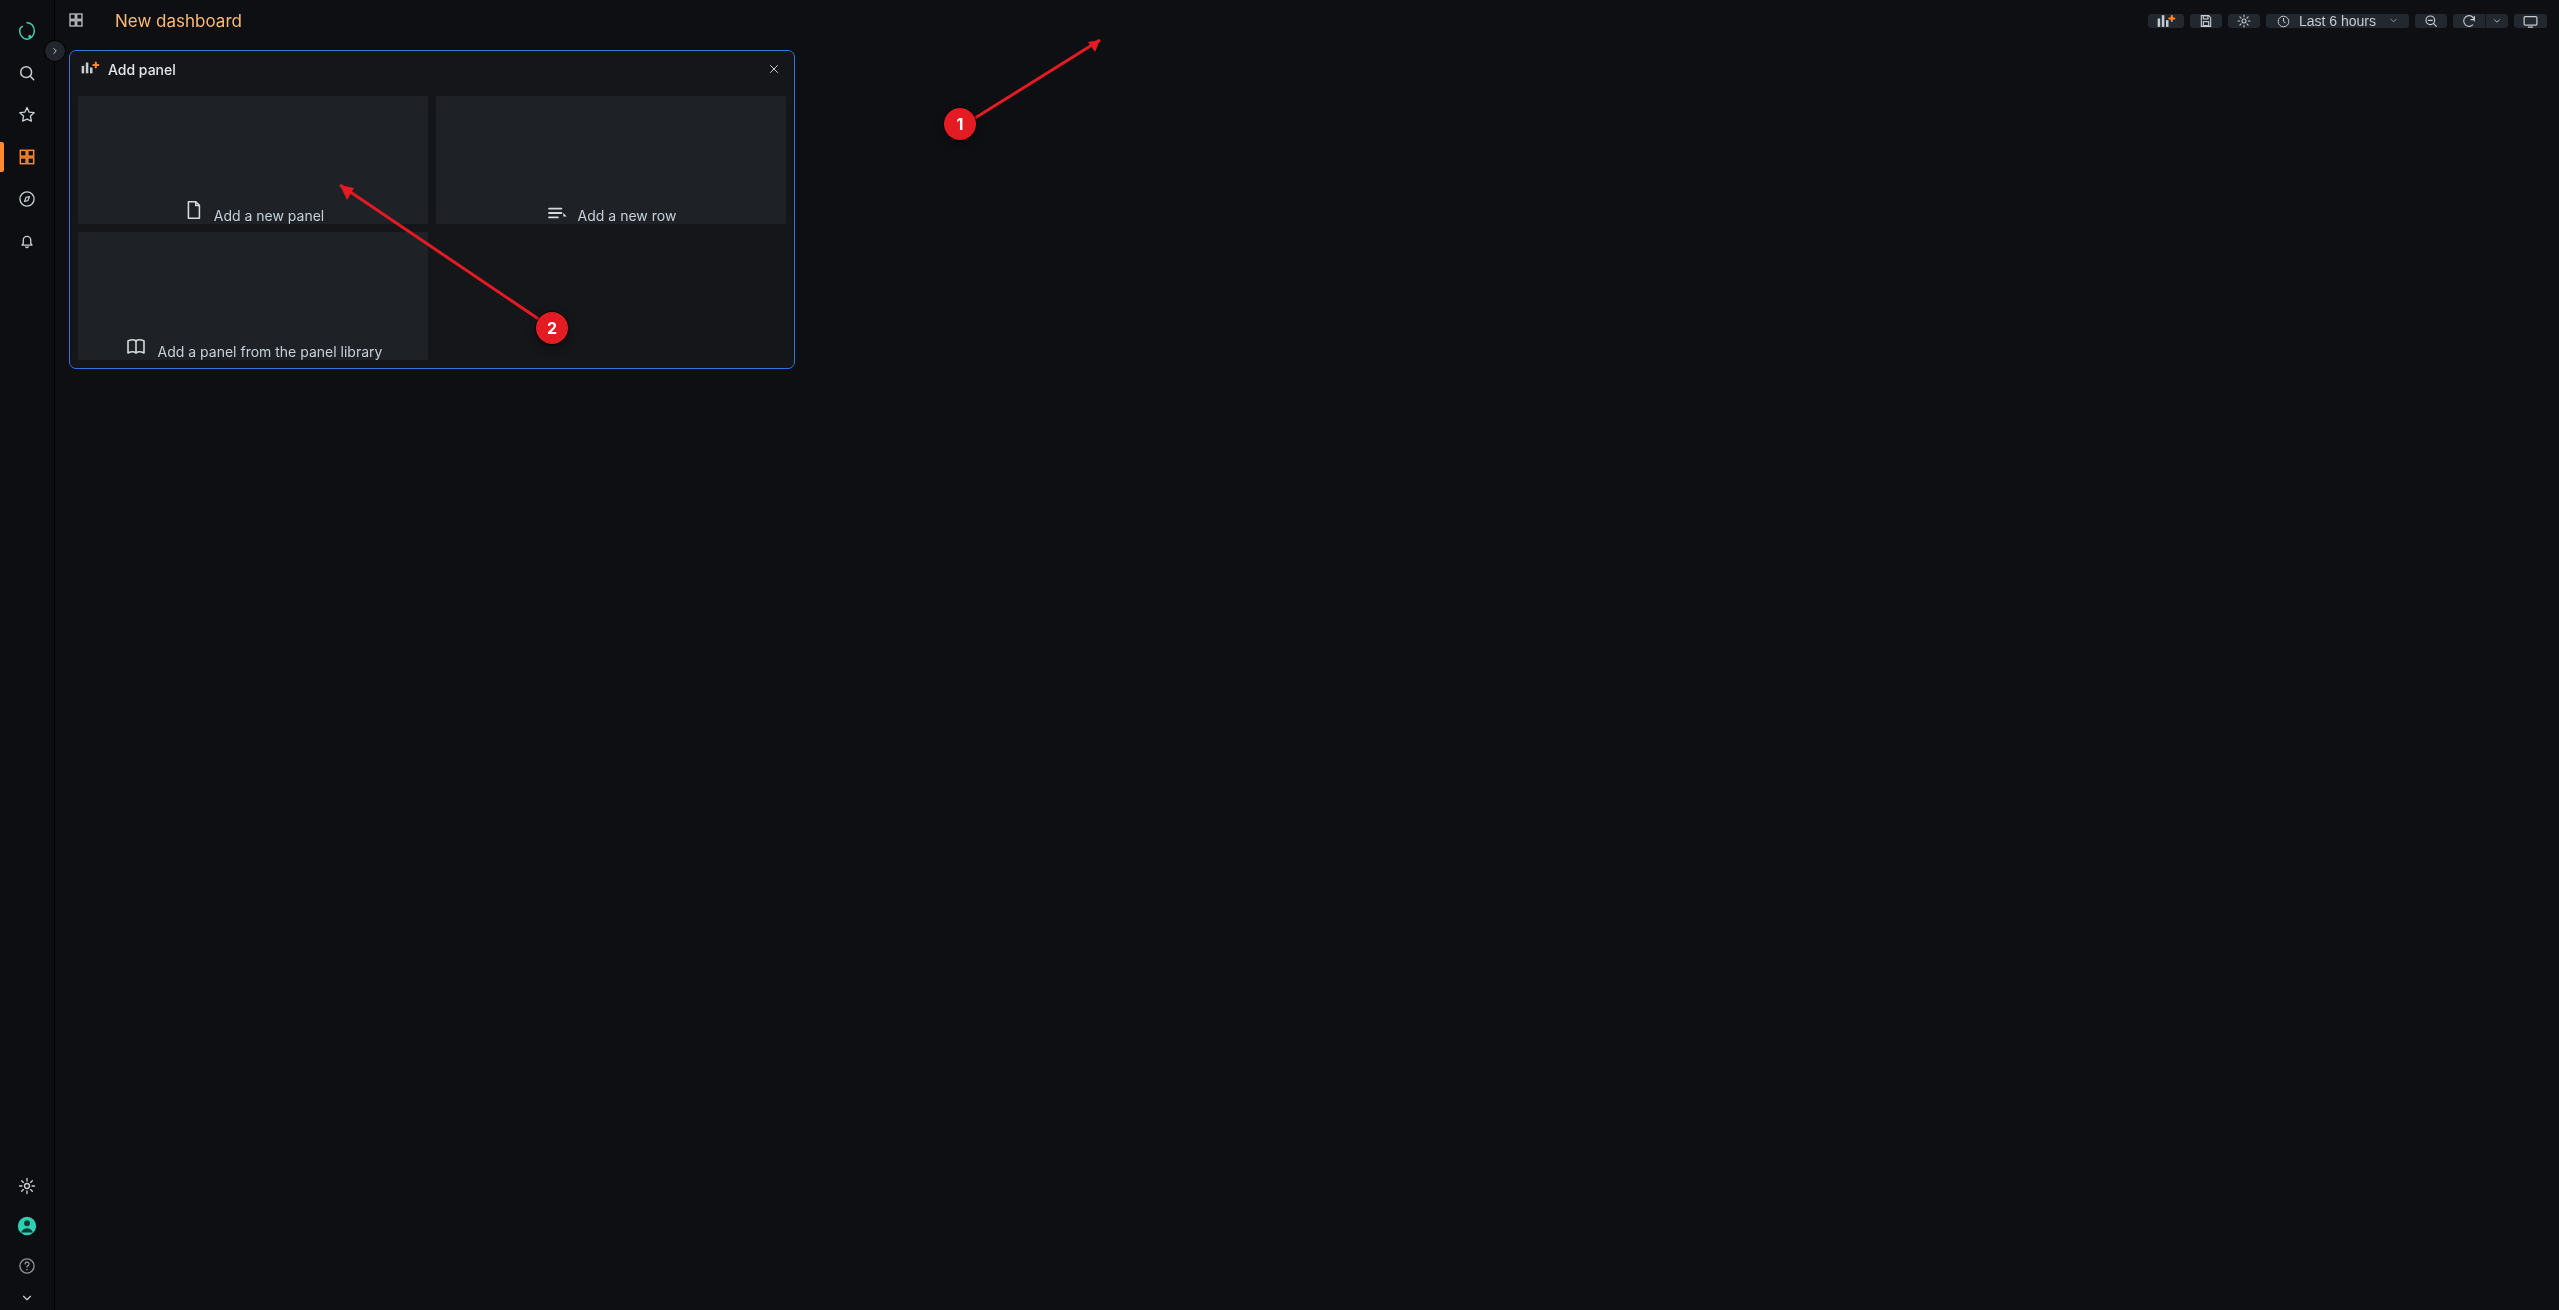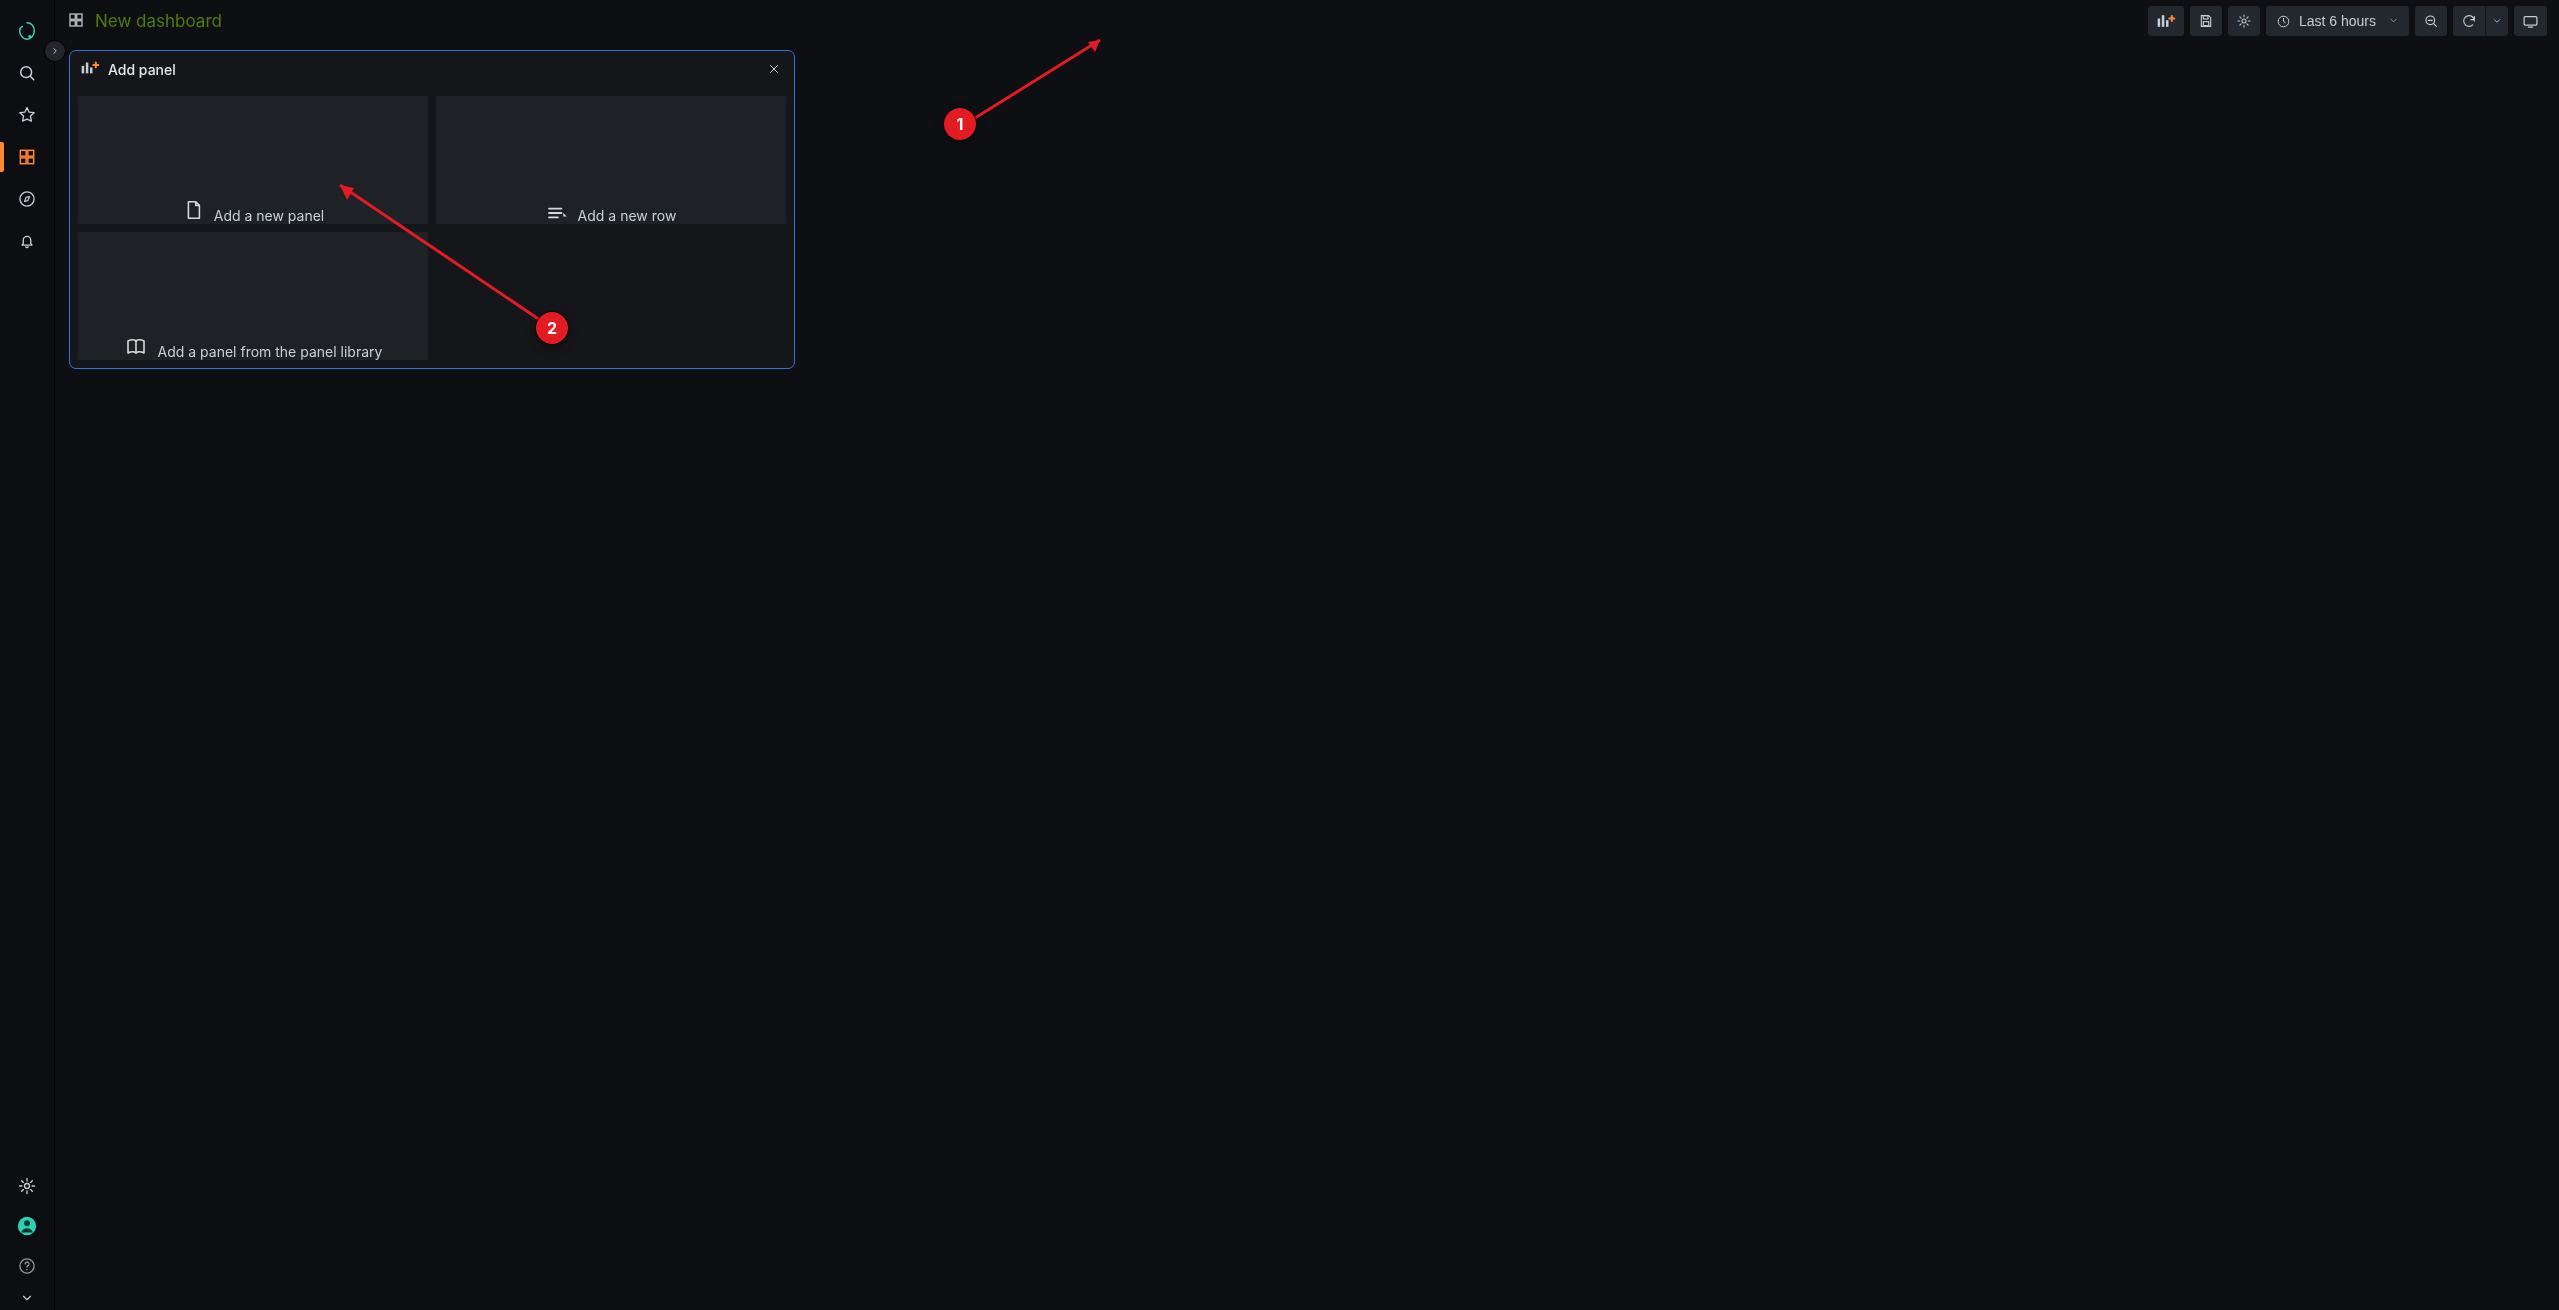--- a/index.html
+++ b/index.html
@@ -63,24 +63,24 @@
   .logo svg,.sb-item svg{display:block;}
   
   .topbar{
     position:absolute;left:55px;right:0;top:0;height:42px;
     display:flex;align-items:center;
     padding:0 12px;
     gap:10px;
     background:transparent;
   }
   .topbar .title-area{display:flex;align-items:center;gap:10px;flex:1;}
-  .title-text{font-size:17px;color:#4d7c0f;font-weight:400;}
+  .title-text{font-size:17px;color:#fdba74;font-weight:400;margin-left:20px;}
   .toolbar{display:flex;align-items:center;gap:6px;}
   .tb-btn{
-    height:30px;min-width:32px;padding:0 8px;
+    height:14px;min-width:32px;padding:0 8px;
     background:var(--btn-bg);
     border:none;border-radius:3px;
     display:flex;align-items:center;justify-content:center;
     color:#c6ccd3;cursor:pointer;gap:8px;
     font-size:14px;
   }
   .tb-time{padding:0 10px 0 10px;}
   .tb-time .chev{margin-left:4px;opacity:.7;}
   .tb-pair{display:flex;}
   .tb-pair .tb-btn:first-child{border-radius:3px 0 0 3px;}

